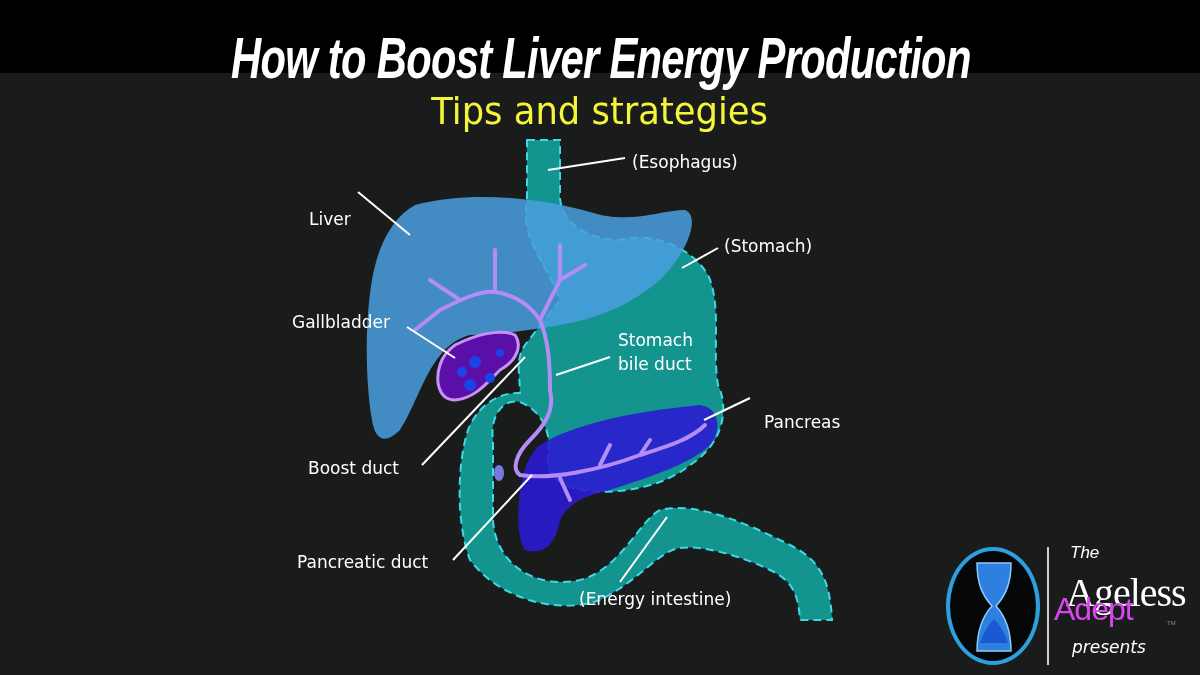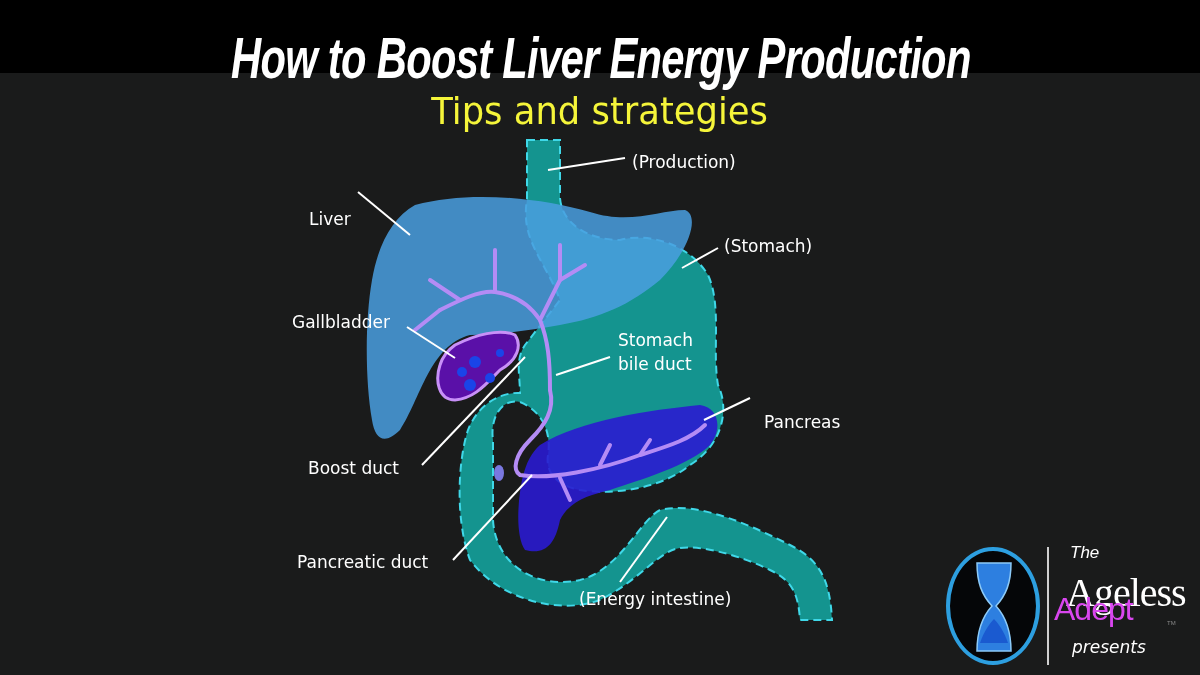--- a/index.html
+++ b/index.html
@@ -69,21 +69,21 @@
     <line x1="556" y1="375" x2="610" y2="357"></line>
     <line x1="704" y1="420" x2="750" y2="398"></line>
     <line x1="422" y1="465" x2="525" y2="357"></line>
     <line x1="453" y1="560" x2="532" y2="475"></line>
     <line x1="620" y1="582" x2="667" y2="517"></line>
   </g>
 
   <ellipse cx="499" cy="473" rx="5" ry="8" fill="#7a78e0"></ellipse>
 </svg>
 
-<div class="lbl" style="left:632px;top:150px;">(Production)</div>
+<div class="lbl" style="left:632px;top:150px;">(Esophagus)</div>
 <div class="lbl" style="left:309px;top:175px;margin-top:32px;">Liver</div>
 <div class="lbl" style="left:724px;top:234px;">(Stomach)</div>
 <div class="lbl" style="left:292px;top:310px;">Gallbladder</div>
 <div class="lbl" style="left:618px;top:328px;">Stomach</div>
 <div class="lbl" style="left:618px;top:352px;">bile duct</div>
 <div class="lbl" style="left:764px;top:386px;margin-top:24px;">Pancreas</div>
 <div class="lbl" style="left:308px;top:456px;">Boost duct</div>
 <div class="lbl" style="left:297px;top:550px;">Pancreatic duct</div>
 <div class="lbl" style="left:579px;top:587px;">(Energy intestine)</div>
 

